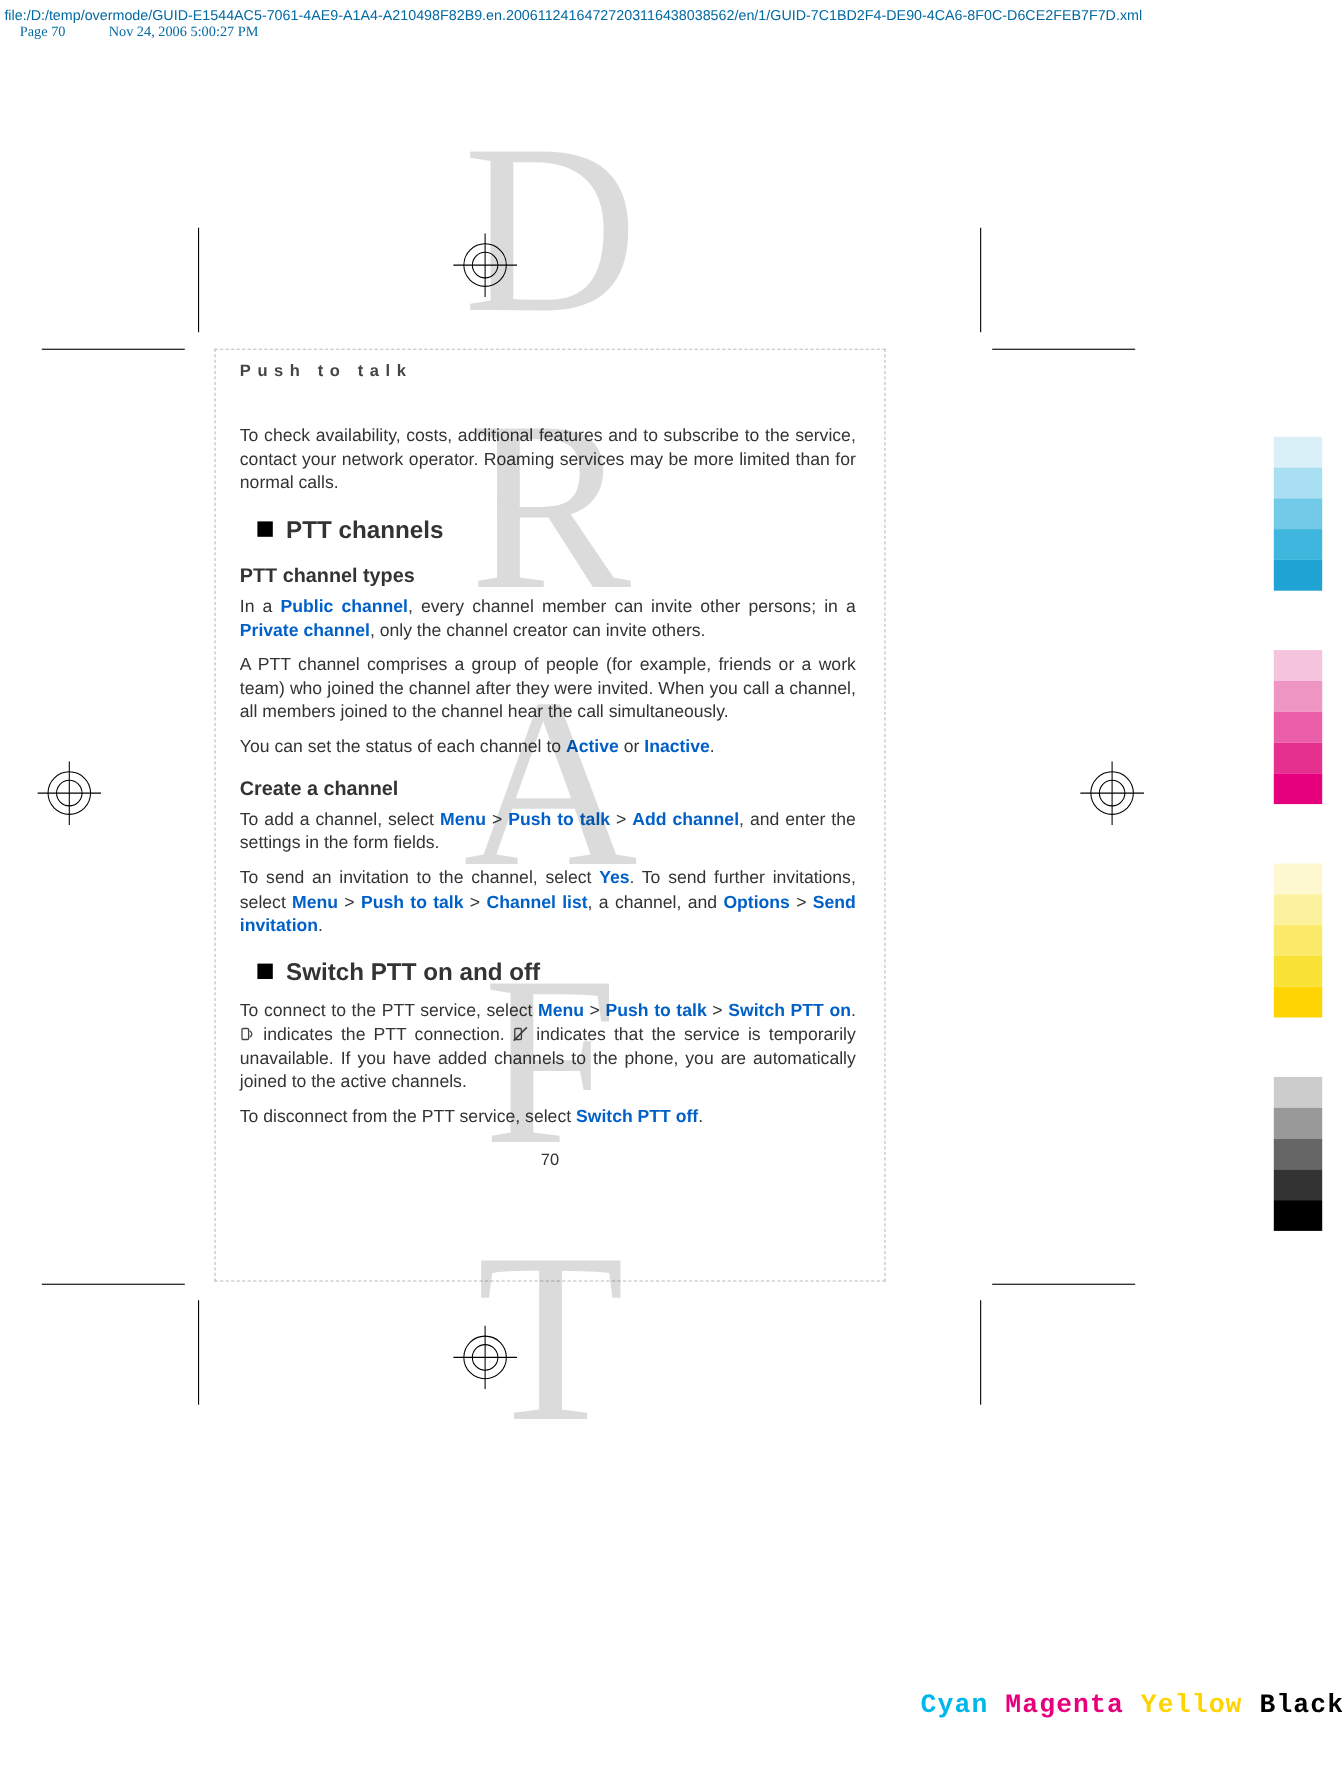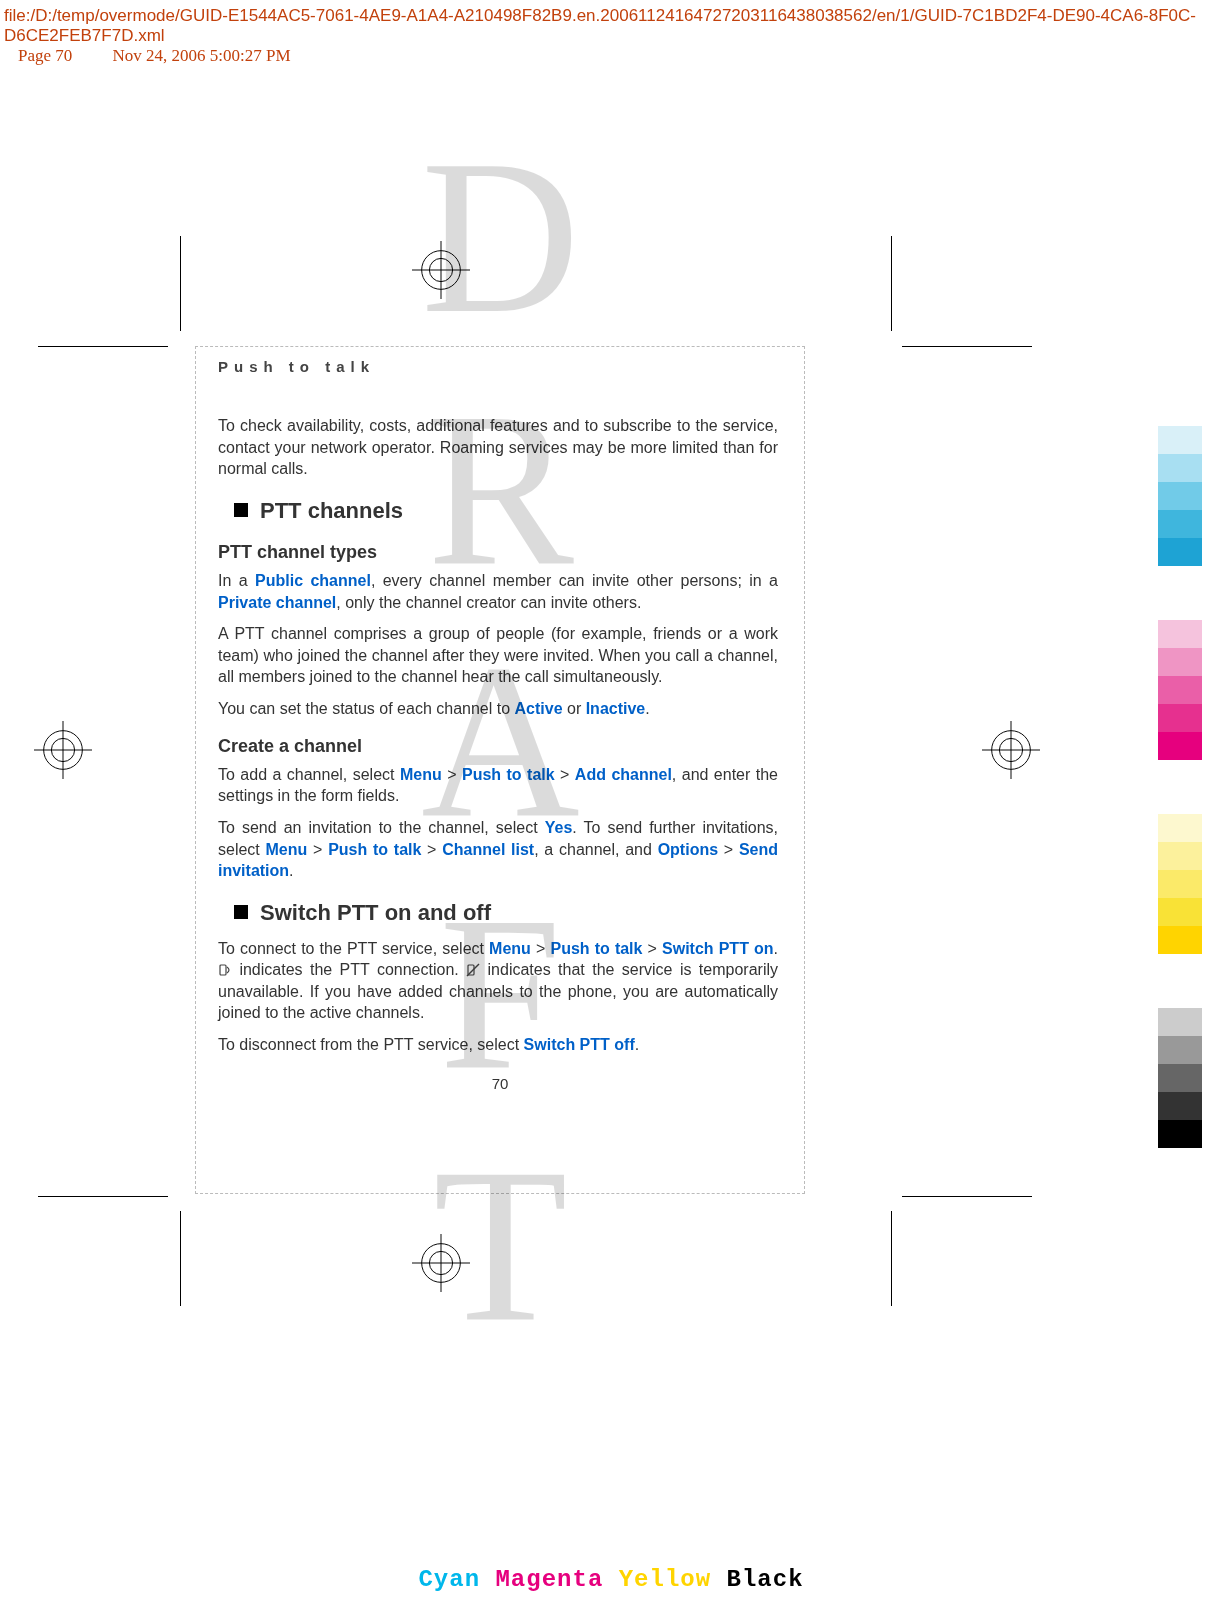--- a/index.html
+++ b/index.html
@@ -4,23 +4,23 @@
 <style>
   body {
     margin: 0;
     padding: 0;
     font-family: "Segoe UI", Arial, sans-serif;
     background: #fff;
     color: #333;
     width: 1222px;
   }
   .header-meta {
-    font-size: 17px;
+    font-size: 13px;
     padding: 6px 0 0 0;
-    color: #c2410c;
+    color: #0369a1;
   }
   .header-line1 { text-align: left; padding-left: 4px; }
   .header-line2 { text-align: left; font-family: Liberation Serif, serif; }
   .header-line2 span { display:inline-block; margin: 0 18px; }
 
   .page-wrap {
     position: relative;
     width: 1222px;
     height: 1500px;
   }
@@ -113,21 +113,21 @@
   .colorbar {
     position: absolute;
     right: 20px;
     top: 360px;
     width: 44px;
   }
   .swatch { width:44px; height:28px; }
   .gap { height: 54px; }
 
   
-  .cmyk { text-align:center; font-size:24px; font-family: "Courier New", monospace; font-weight:700; letter-spacing:1px; padding-bottom:14px;}
+  .cmyk { text-align:right; font-size:24px; font-family: "Courier New", monospace; font-weight:700; letter-spacing:1px; padding-bottom:14px;}
   .c-cyan{color:#00b7eb;} .c-mag{color:#e6007e;} .c-yel{color:#ffd400;} .c-blk{color:#000;}
 </style>
 </head>
 <body>
 
 <div class="header-meta">
   <div class="header-line1">file:/D:/temp/overmode/GUID-E1544AC5-7061-4AE9-A1A4-A210498F82B9.en.20061124164727203116438038562/en/1/GUID-7C1BD2F4-DE90-4CA6-8F0C-D6CE2FEB7F7D.xml</div>
   <div class="header-line2">
     <span>Page 70</span>
     <span>Nov 24, 2006 5:00:27 PM</span>

